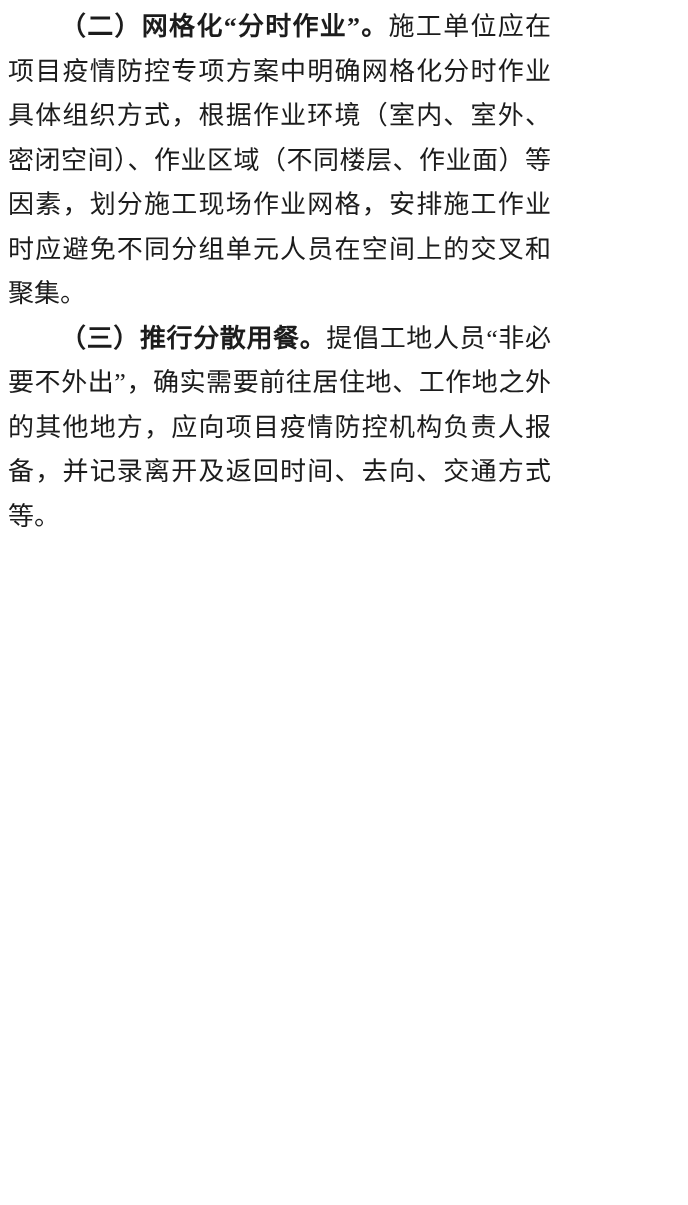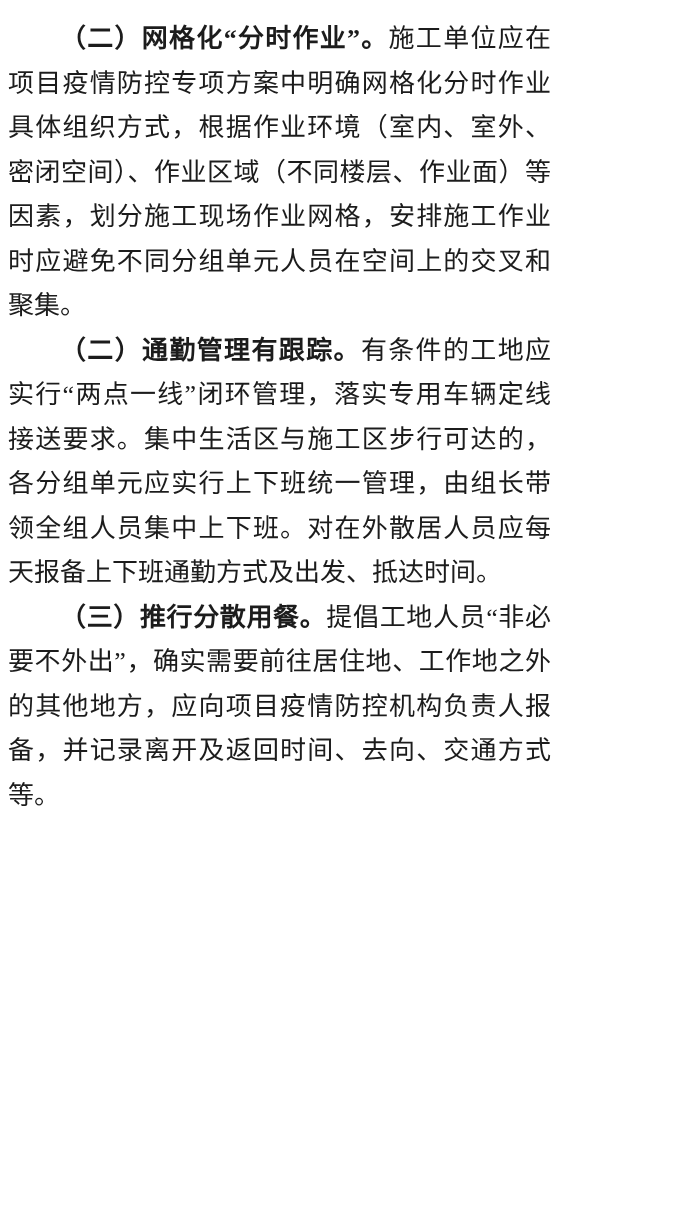--- a/index.html
+++ b/index.html
@@ -4,21 +4,21 @@
 <style>
   html, body {
     margin: 0;
     padding: 0;
     background: #ffffff;
   }
   .page {
     box-sizing: border-box;
     width: 560px;
     height: 1205px;
-    padding: 17px 9px 0 8px;
+    padding: 5px 9px 0 8px;
     overflow: hidden;
     font-family: "Liberation Serif", "DejaVu Serif", serif;
     font-size: 26px;
     line-height: 44.5px;
     color: #1c1c1c;
     text-align: justify;
   }
   .para {
     margin: 0;
     padding: 0;
@@ -39,17 +39,16 @@
 </head>
 <body>
 
 <div class="page" style="background: rgb(255, 255, 255); color: rgb(28, 28, 28);">
 
   <p class="para"><b class="lead">（二）网格化“分时作业”。</b><span class="body-text">施工单位应在项目疫情防控专项方案中明确网格化分时作业具体组织方式，根据作业环境（室内、室外、密闭空间）、作业区域（不同楼层、作业面）等因素，划分施工现场作业网格，安排施工作业时应避免不同分组单元人员在空间上的交叉和聚集。</span></p>
 
 
 
 
-  <p class="para"><b class="lead">（二）通勤管理有跟踪。</b><span class="body-text">有条件的工地应实行“两点一线”闭环管理，落实专用车辆定线接送要求。集中生活区与施工区步行可达的，各分组单元应实行上下班统一管理，由组长带领全组人员集中上下班。对在外散居人员应每天报备上下班通勤方式及出发、抵达时间。</span></p>
 
   <p class="para"><b class="lead">（三）推行分散用餐。</b><span class="body-text">提倡工地人员“非必要不外出”，确实需要前往居住地、工作地之外的其他地方，应向项目疫情防控机构负责人报备，并记录离开及返回时间、去向、交通方式等。</span></p>
 
 </div>
 
 </body></html>

